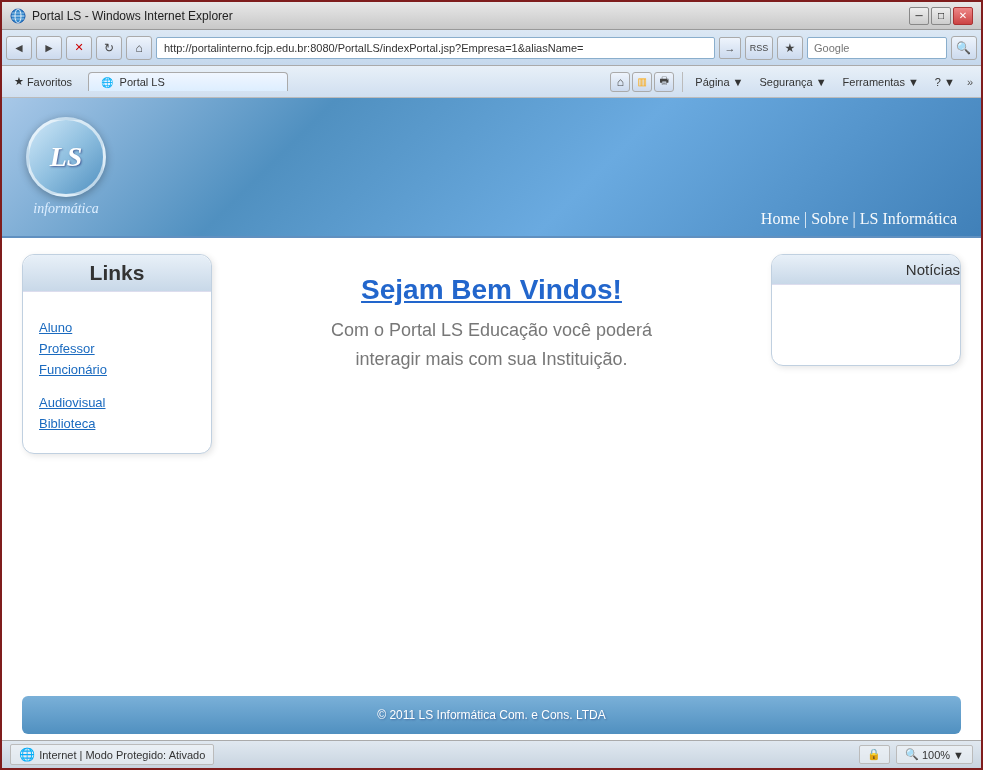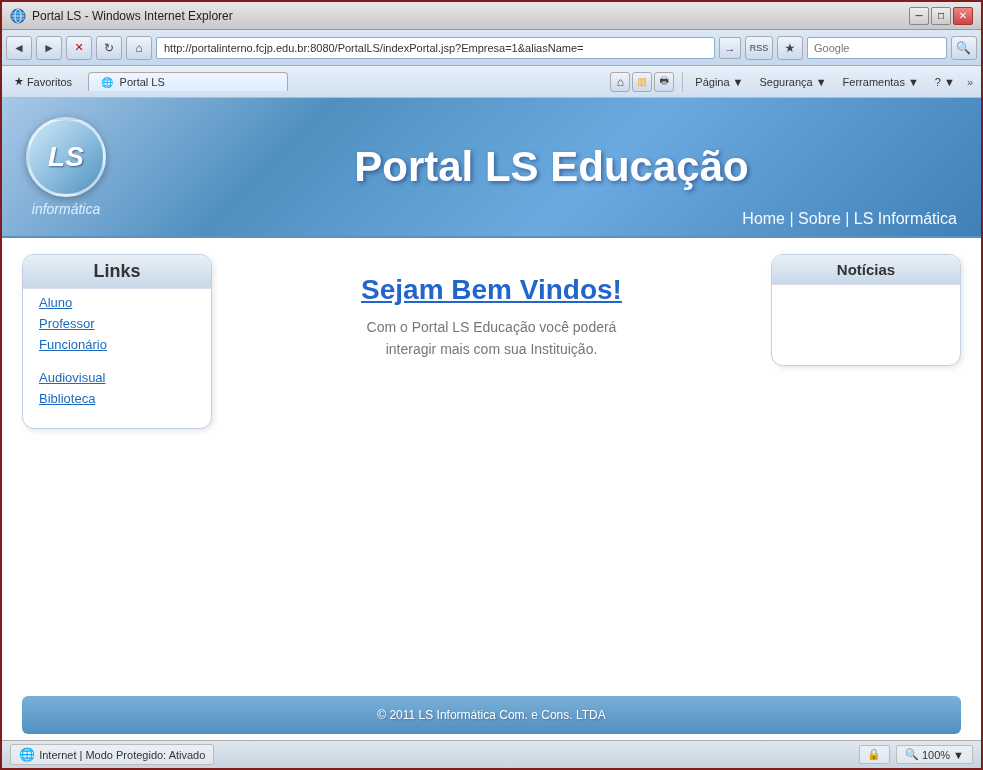--- a/index.html
+++ b/index.html
@@ -27,48 +27,48 @@
     .toolbar-right { margin-left: auto; display: flex; align-items: center; gap: 8px; }
     .tab { background: linear-gradient(to bottom, #f0f6ff, #ddeeff); border: 1px solid #aaa; border-bottom: none; border-radius: 4px 4px 0 0; padding: 3px 12px; font-size: 11px; color: #333; display: flex; align-items: center; gap: 6px; cursor: pointer; }
 
     
     .page-content { flex: 1; background: #dde8f2; overflow: hidden; }
 
     
     .website { background: white; height: 100%; display: flex; flex-direction: column; }
 
     
-    .site-header { background: linear-gradient(135deg, #a8c8e8 0%, #5090c0 30%, #6aaae0 60%, #4080b8 100%); height: 140px; position: relative; display: flex; align-items: center; padding: 29px 24px; border-bottom: 2px solid #6090c0; }
+    .site-header { background: linear-gradient(135deg, #a8c8e8 0%, #5090c0 30%, #6aaae0 60%, #4080b8 100%); height: 140px; position: relative; display: flex; align-items: center; padding: 29px 24px; border-bottom: 2px solid #6090c0; font-family: Liberation Serif, serif; }
     .logo-area { display: flex; flex-direction: column; align-items: center; }
     .logo-circle { width: 80px; height: 80px; background: linear-gradient(135deg, #d0e8f8, #90c0e0, #5090c0); border-radius: 50%; display: flex; align-items: center; justify-content: center; border: 3px solid rgba(255,255,255,0.6); box-shadow: 0 2px 8px rgba(0,0,0,0.3); }
     .logo-text { font-size: 28px; font-weight: bold; color: white; text-shadow: 1px 1px 2px rgba(0,0,80,0.5); font-style: italic; }
     .logo-subtitle { font-size: 14px; color: #ddeeff; margin-top: 4px; font-style: italic; }
     .site-title { font-size: 42px; font-weight: bold; color: white; text-shadow: 2px 2px 4px rgba(0,0,80,0.4); margin-left: 40px; flex: 1; text-align: center; }
     .header-nav { position: absolute; bottom: 8px; right: 24px; font-size: 16px; color: rgba(255,255,255,0.9); }
     .header-nav a { color: rgba(255,255,255,0.95); text-decoration: none; }
 
     
     .site-body { display: flex; flex: 1; padding: 16px 20px; gap: 16px; background: white; }
 
     
     .sidebar { width: 190px; min-width: 190px; }
     .sidebar-box { background: white; border: 1px solid #c0d0e0; border-radius: 12px; padding: 10px 16px 16px; box-shadow: 2px 2px 6px rgba(0,0,0,0.1); }
-    .sidebar-header { text-align: center; font-size: 18px; font-weight: bold; color: #333; padding-bottom: 8px; border-bottom: 1px solid #dde; margin-bottom: 10px; background: linear-gradient(to bottom, #e8f0f8, #c8d8e8); margin: -10px -16px 6px; padding: 6px 16px; border-radius: 12px 12px 0 0; }
+    .sidebar-header { text-align: center; font-size: 21px; font-weight: bold; color: #333; padding-bottom: 8px; border-bottom: 1px solid #dde; margin-bottom: 10px; background: linear-gradient(to bottom, #e8f0f8, #c8d8e8); margin: -10px -16px 28px; padding: 6px 16px; border-radius: 12px 12px 0 0; }
     .sidebar-link { display: block; color: #1a6abf; text-decoration: underline; font-size: 13px; margin: 6px 0; cursor: pointer; }
     .sidebar-divider { height: 6px; }
 
     
     .main-content { flex: 1; display: flex; flex-direction: column; align-items: center; justify-content: flex-start; padding-top: 20px; }
     .welcome-title { font-size: 28px; font-weight: bold; color: #2266cc; text-align: center; margin-bottom: 10px; text-decoration: underline; }
-    .welcome-text { font-size: 14px; color: #777; text-align: center; line-height: 1.6; }
+    .welcome-text { font-size: 18px; color: #777; text-align: center; line-height: 1.6; }
 
     
     .news-sidebar { width: 190px; min-width: 190px; }
     .news-box { background: white; border: 1px solid #c0d0e0; border-radius: 12px; box-shadow: 2px 2px 6px rgba(0,0,0,0.1); overflow: hidden; }
-    .news-header { text-align: center; font-size: 15px; font-weight: bold; color: #333; padding: 6px 0; background: linear-gradient(to bottom, #e8f0f8, #c8d8e8); border-bottom: 1px solid #dde; }
+    .news-header { text-align: right; font-size: 15px; font-weight: normal; color: #333; padding: 6px 0; background: linear-gradient(to bottom, #e8f0f8, #c8d8e8); border-bottom: 1px solid #dde; }
     .news-content { padding: 10px 16px 16px; min-height: 80px; }
 
     
     .site-footer { background: linear-gradient(to bottom, #7ab0d8, #5090c0); height: 38px; display: flex; align-items: center; justify-content: center; margin: 0 20px 6px; border-radius: 6px; }
     .footer-text { font-size: 12px; color: white; text-shadow: 1px 1px 2px rgba(0,0,80,0.3); }
 
     
     .status-bar { background: linear-gradient(to bottom, #e0e8f0, #c8d4e0); height: 28px; display: flex; align-items: center; padding: 0 8px; border-top: 1px solid #aaa; font-size: 11px; color: #333; gap: 8px; }
     .status-left { display: flex; align-items: center; gap: 6px; flex: 1; }
     .status-right { display: flex; align-items: center; gap: 6px; }
@@ -153,21 +153,20 @@
   <div class="page-content">
     <div class="website">
 
       <div class="site-header">
         <div class="logo-area">
           <div class="logo-circle">
             <span class="logo-text">LS</span>
           </div>
           <span class="logo-subtitle">informática</span>
         </div>
-        <div class="site-title">Portal LS Educação</div>
         <div class="header-nav">
           <a href="#">Home</a>
           <span>|</span>
           <a href="#">Sobre</a>
           <span>|</span>
           <a href="#">LS Informática</a>
         </div>
       </div>
 
       <div class="site-body">

